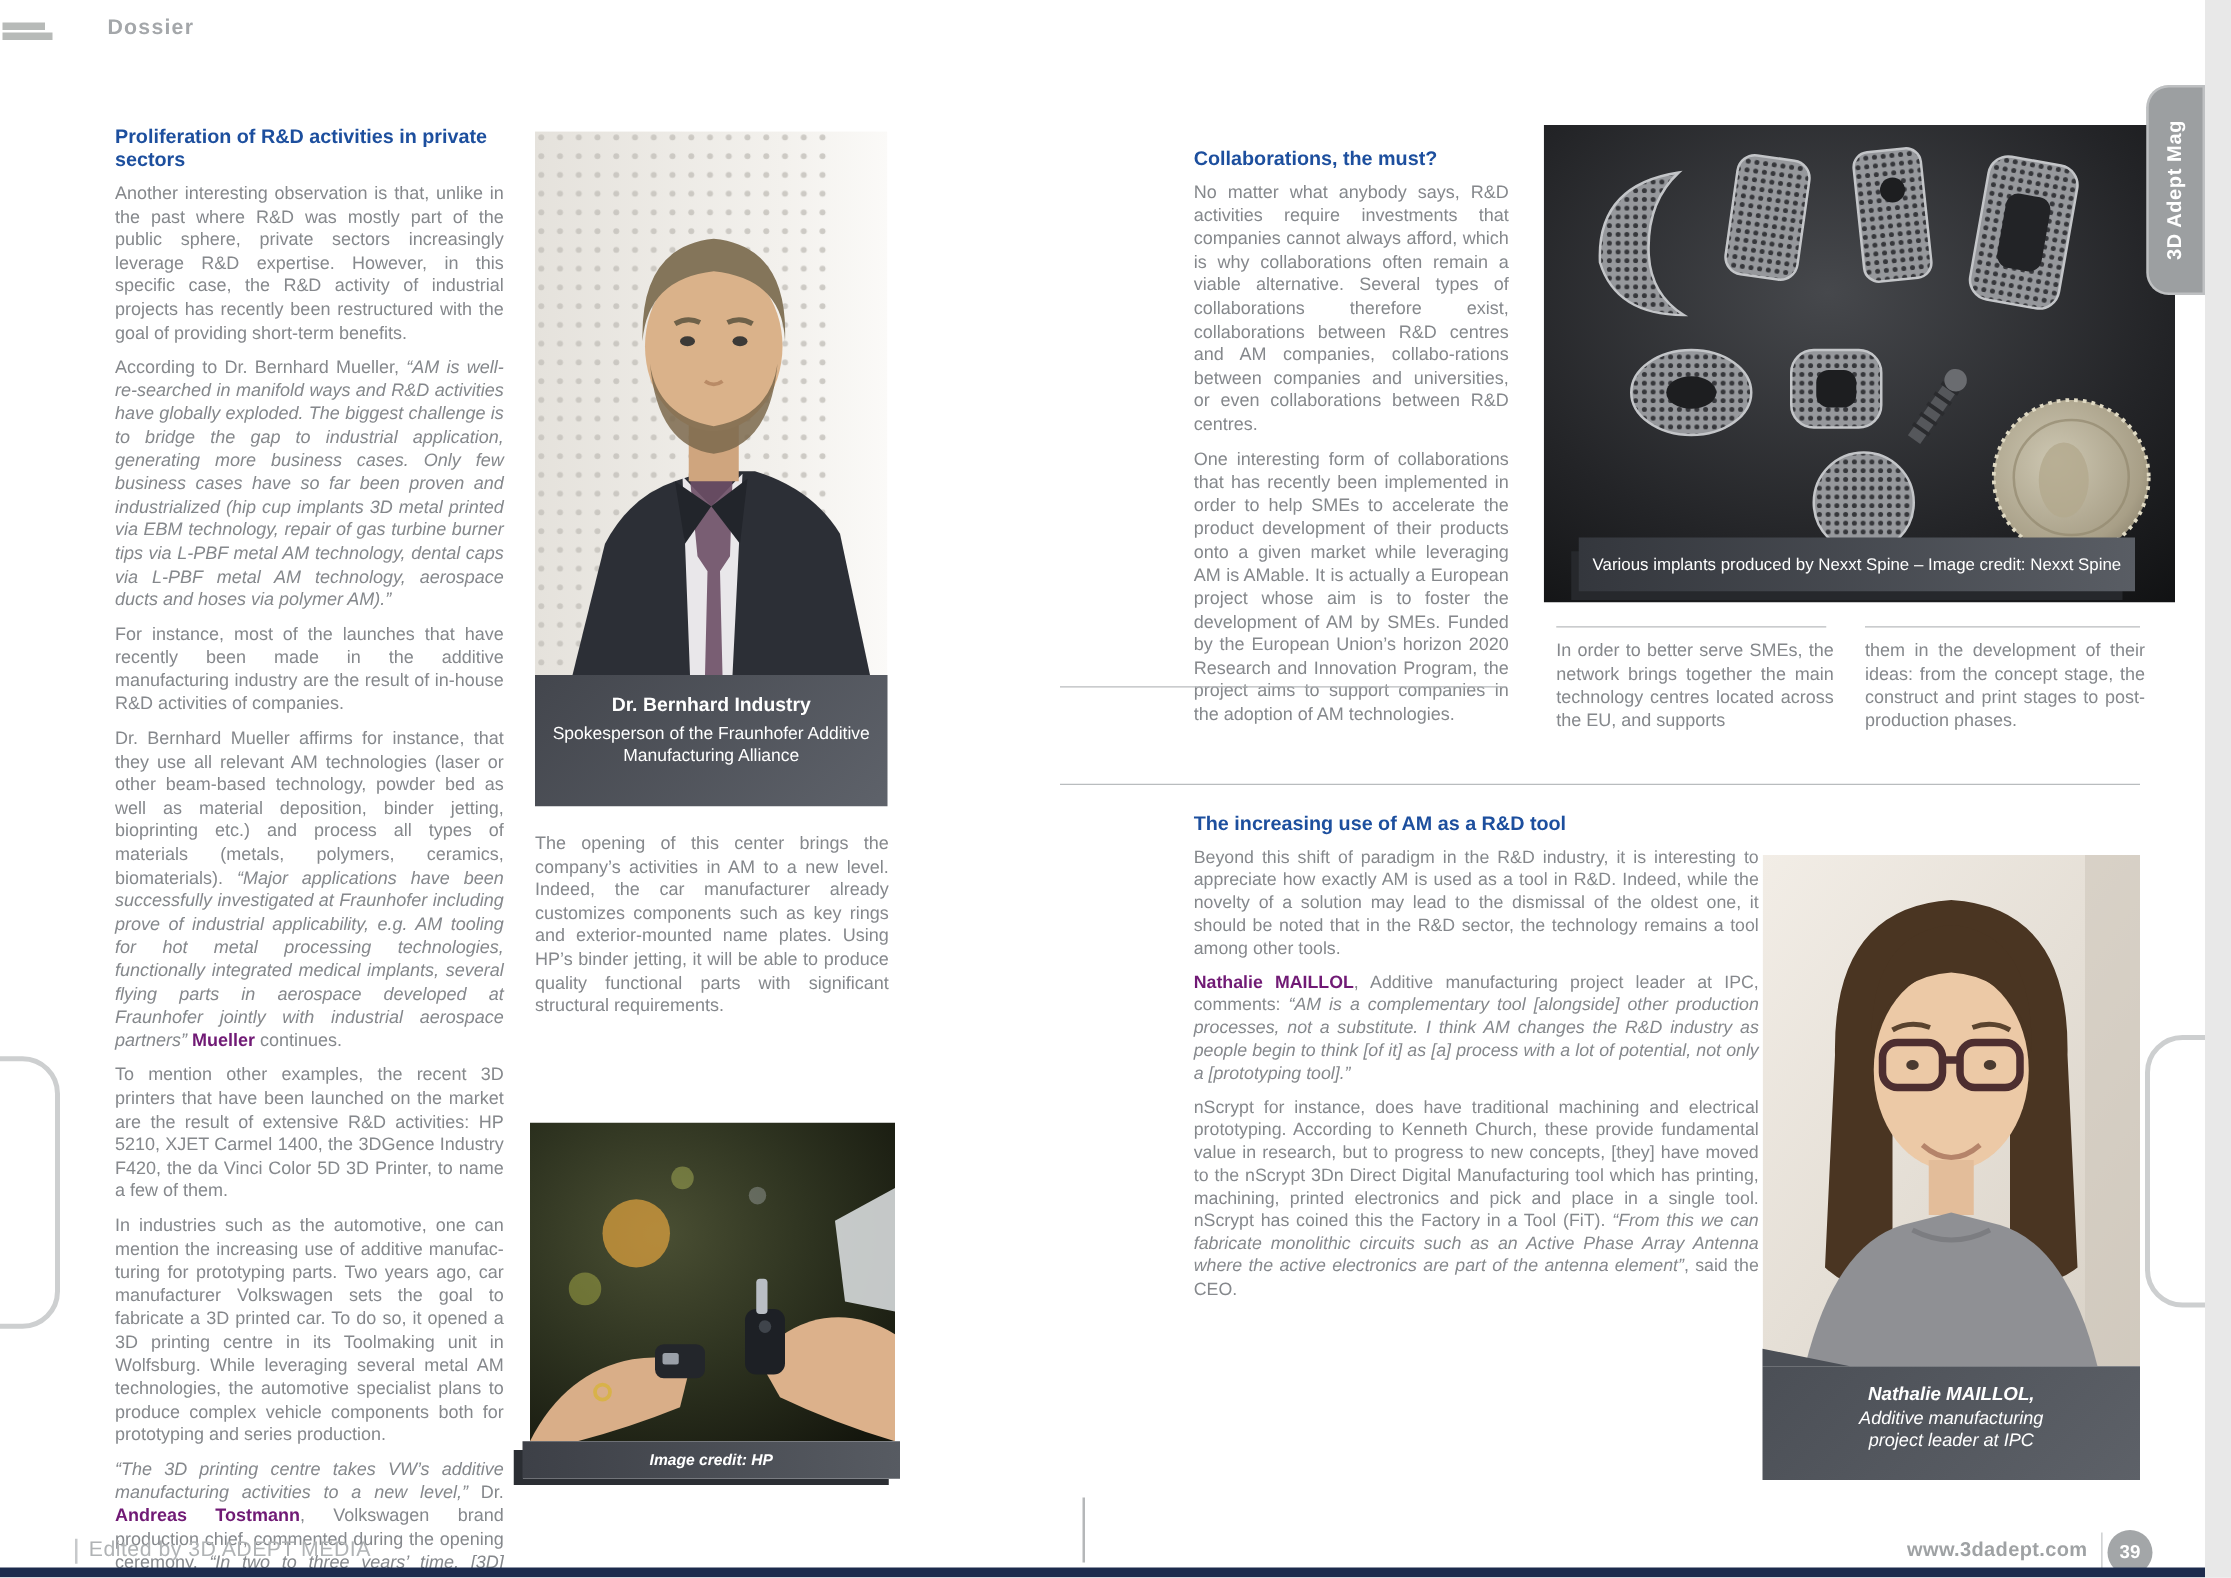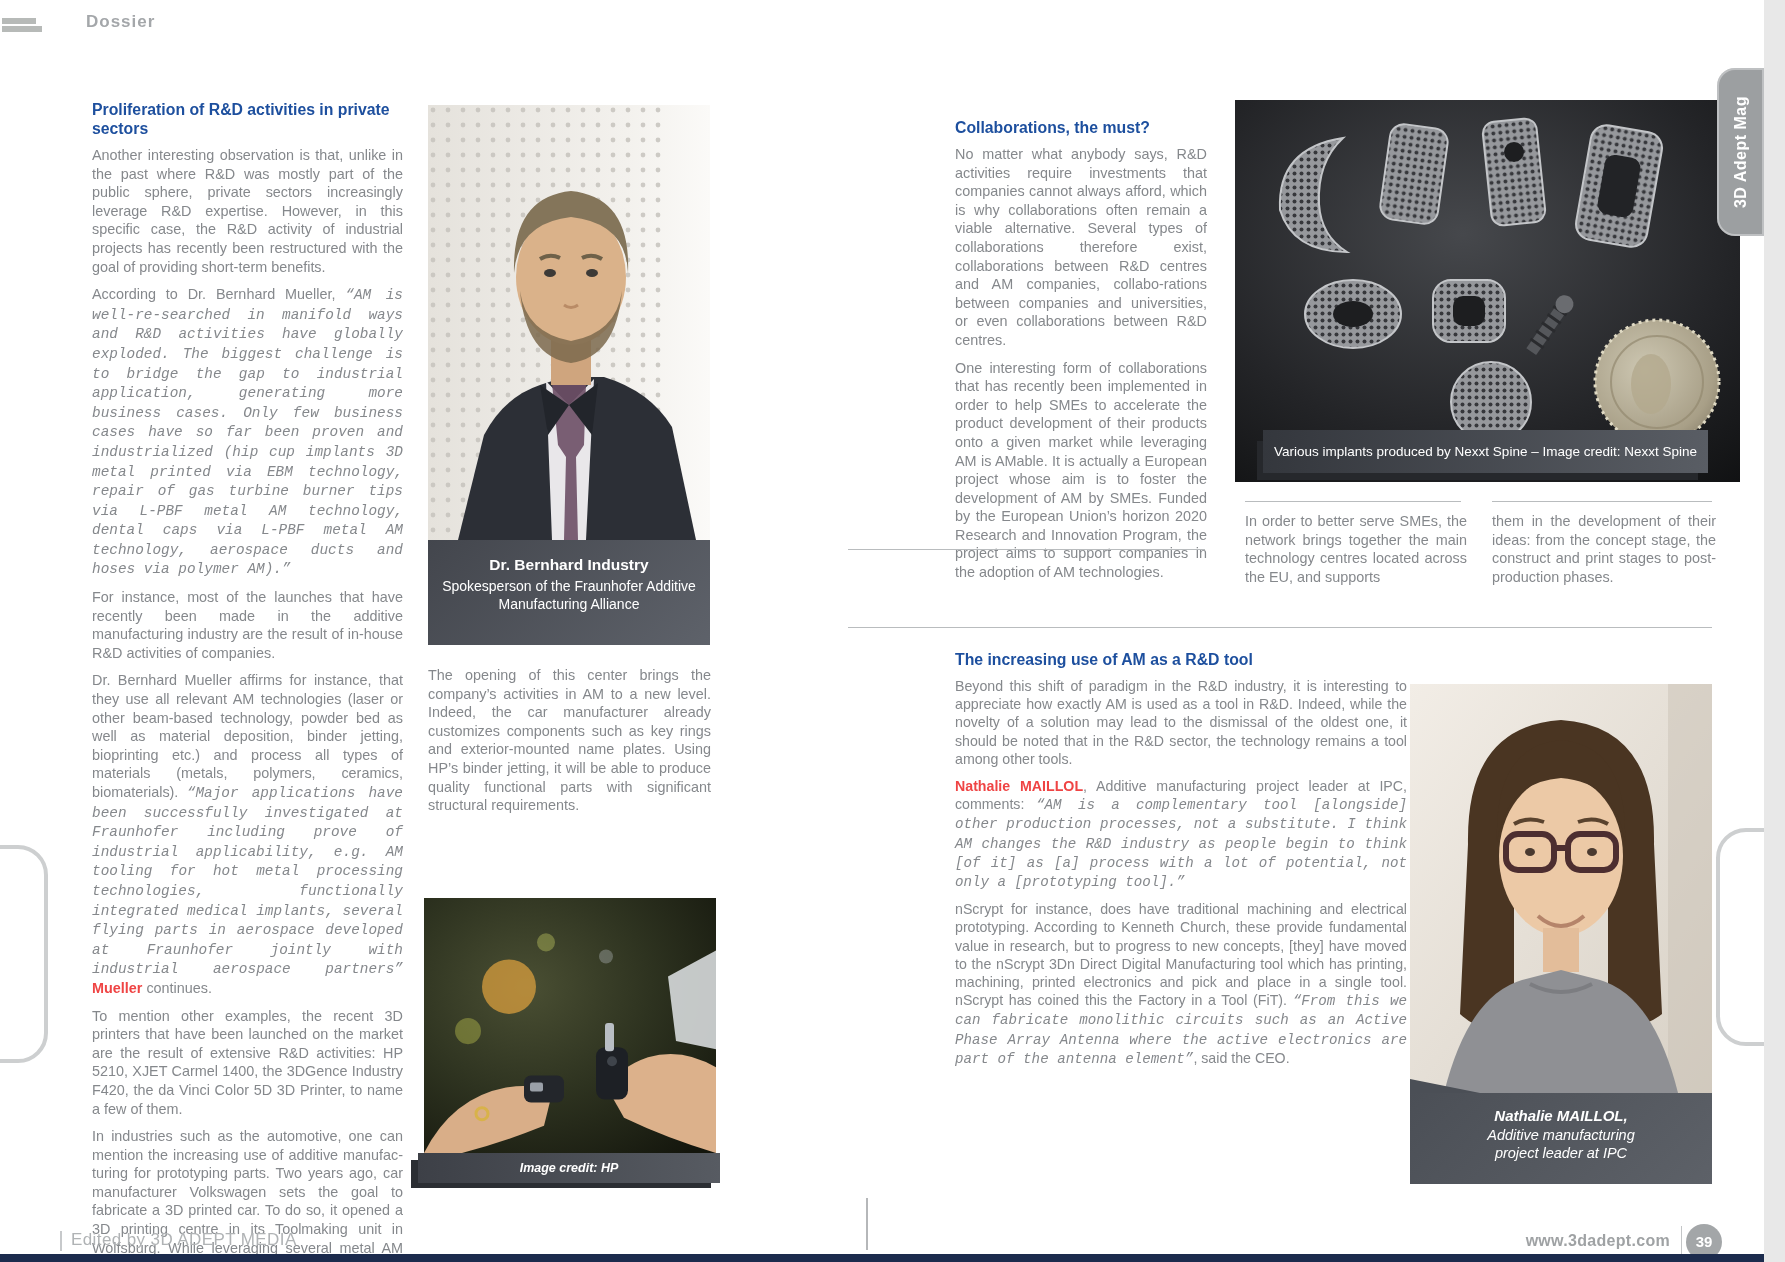--- a/index.html
+++ b/index.html
@@ -14,22 +14,22 @@
   
   .side-tab{position:absolute;right:0;top:68px;width:47px;height:168px;background:#9c9fa1;
             border-radius:18px 0 0 18px;display:flex;align-items:center;justify-content:center;
             z-index:6;box-shadow:0 0 0 2px rgba(255,255,255,.35) inset;}
   .side-tab span{writing-mode:vertical-rl;transform:rotate(180deg);color:#fff;font-weight:bold;
                  font-size:16px;letter-spacing:.5px;white-space:nowrap;}
   
   .col{position:absolute;text-align:justify;font-size:14.4px;line-height:18.6px;}
   .col p{margin:0 0 9px 0;}
   .col h2{margin:0 0 8px 0;font-size:15.8px;line-height:19px;color:#1d4f9e;text-align:left;}
-  em{font-style:italic;font-family:Liberation Mono, monospace;}
-  strong{color:#ef4444;}
+  em{font-style:italic;}
+  strong{color:#701a75;}
   .lp-col1{left:92px;top:100px;width:311px;}
   .lp-col2{left:428px;top:666px;width:283px;}
   .rp-col1{left:955px;top:118px;width:252px;}
   .rp-main{left:955px;top:650px;width:452px;font-size:14.2px;line-height:18.2px;}
   .twocol-l{left:1245px;top:512px;width:222px;}
   .twocol-r{left:1492px;top:512px;width:224px;}
   
   .rule{position:absolute;height:1px;background:#b9bcbe;}
   .rule-a{left:848px;top:549px;width:357px;}
   .rule-b1{left:1245px;top:501px;width:216px;}

